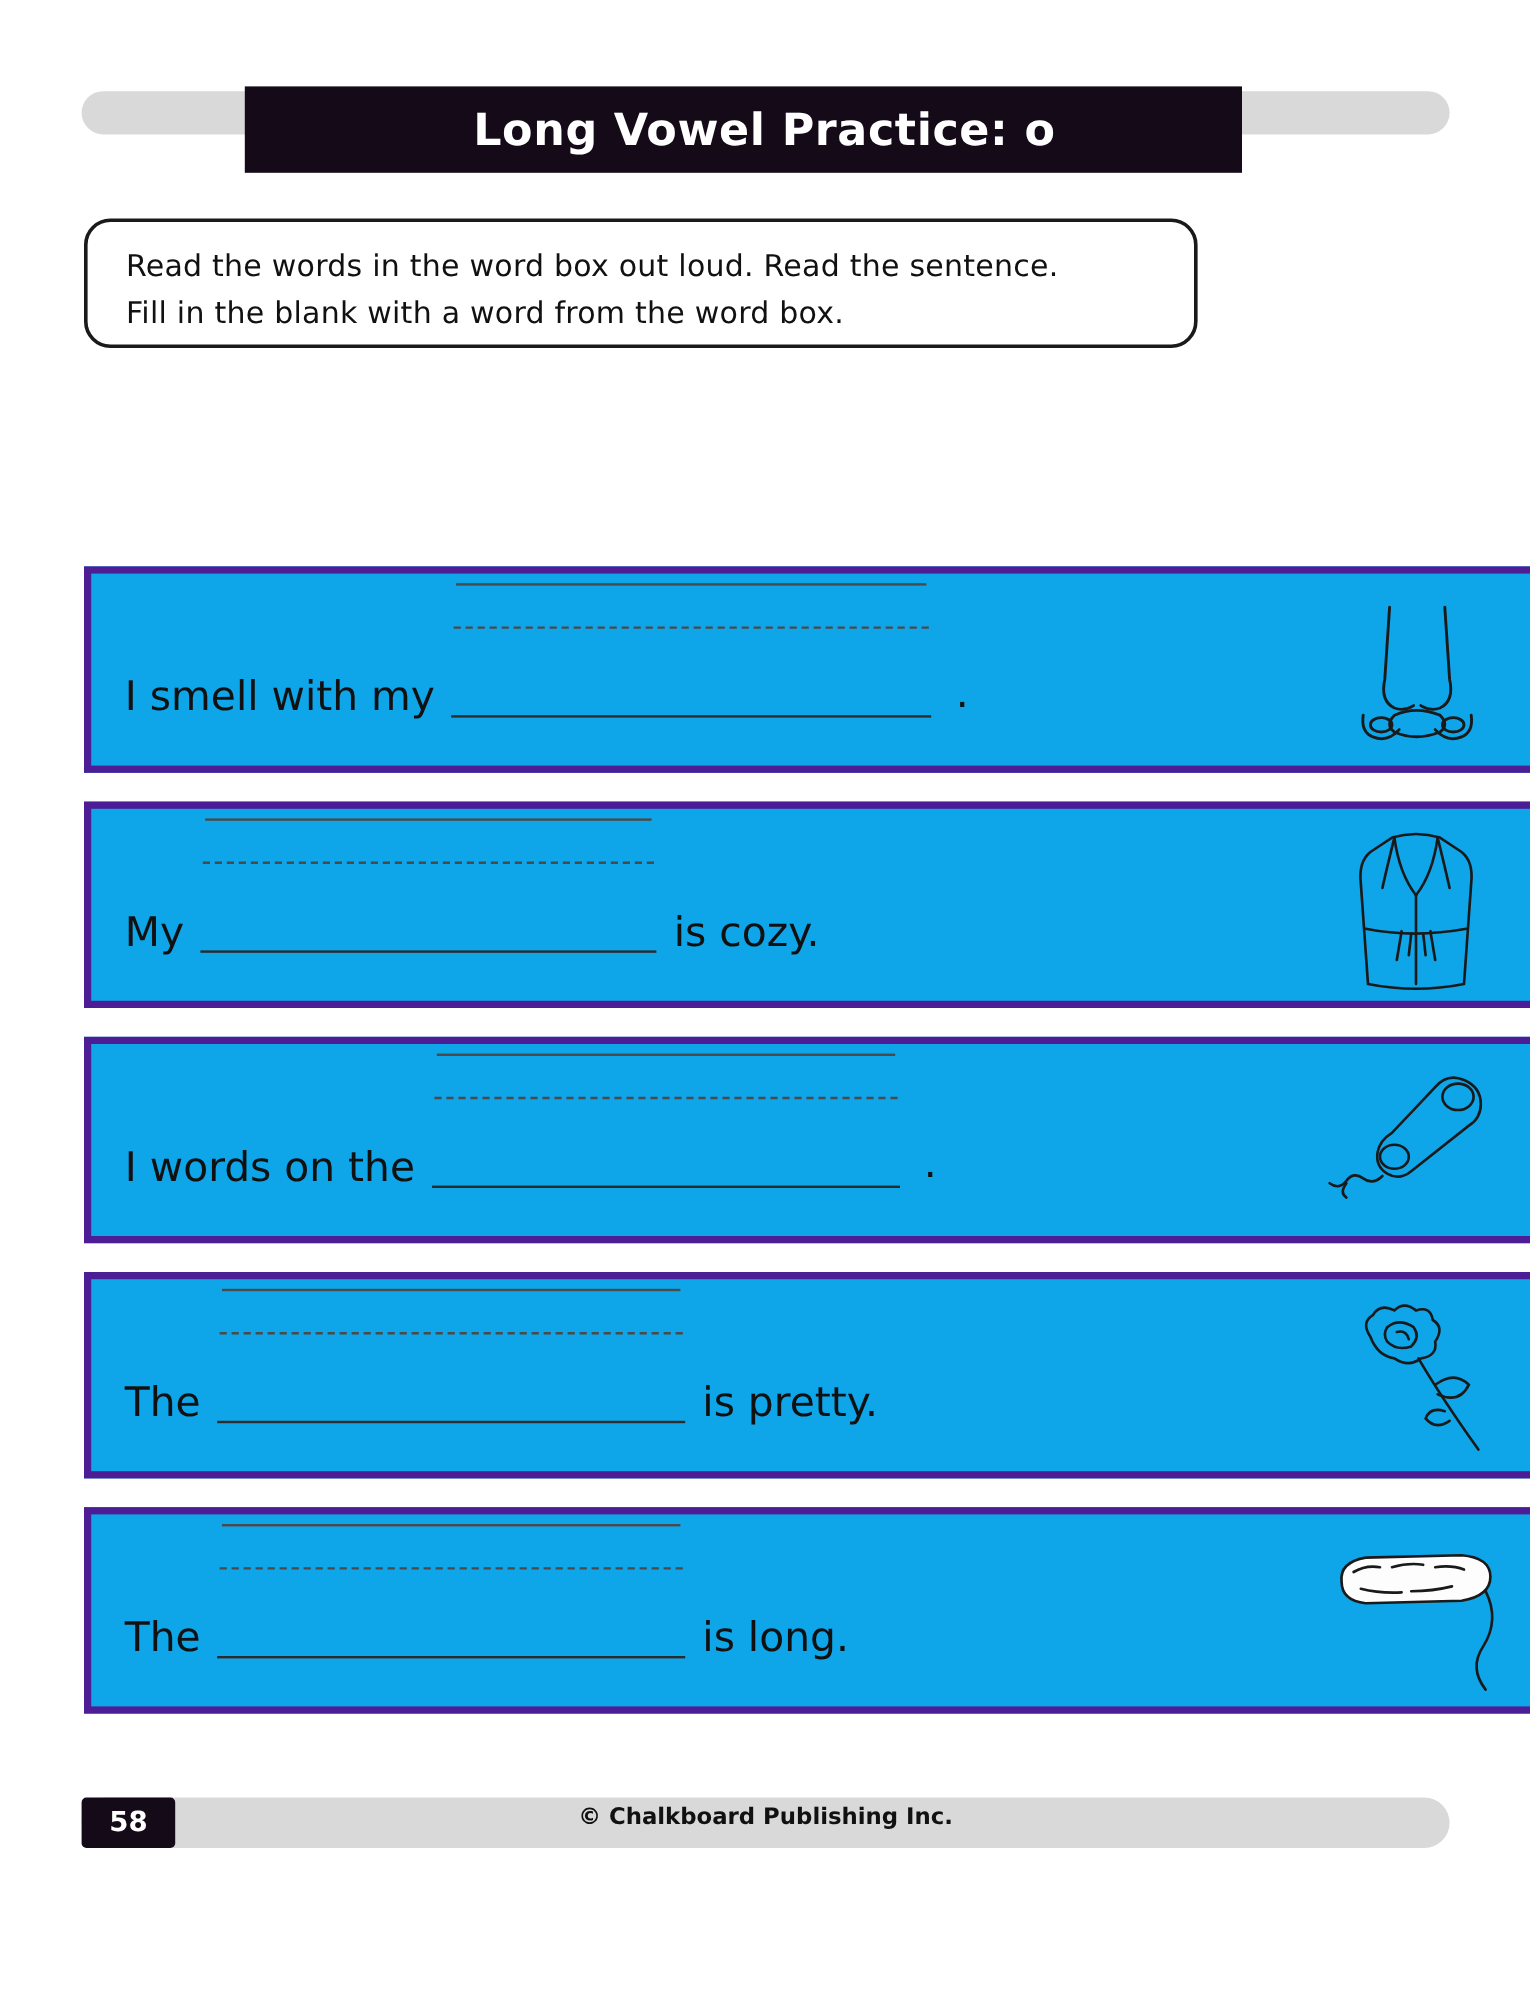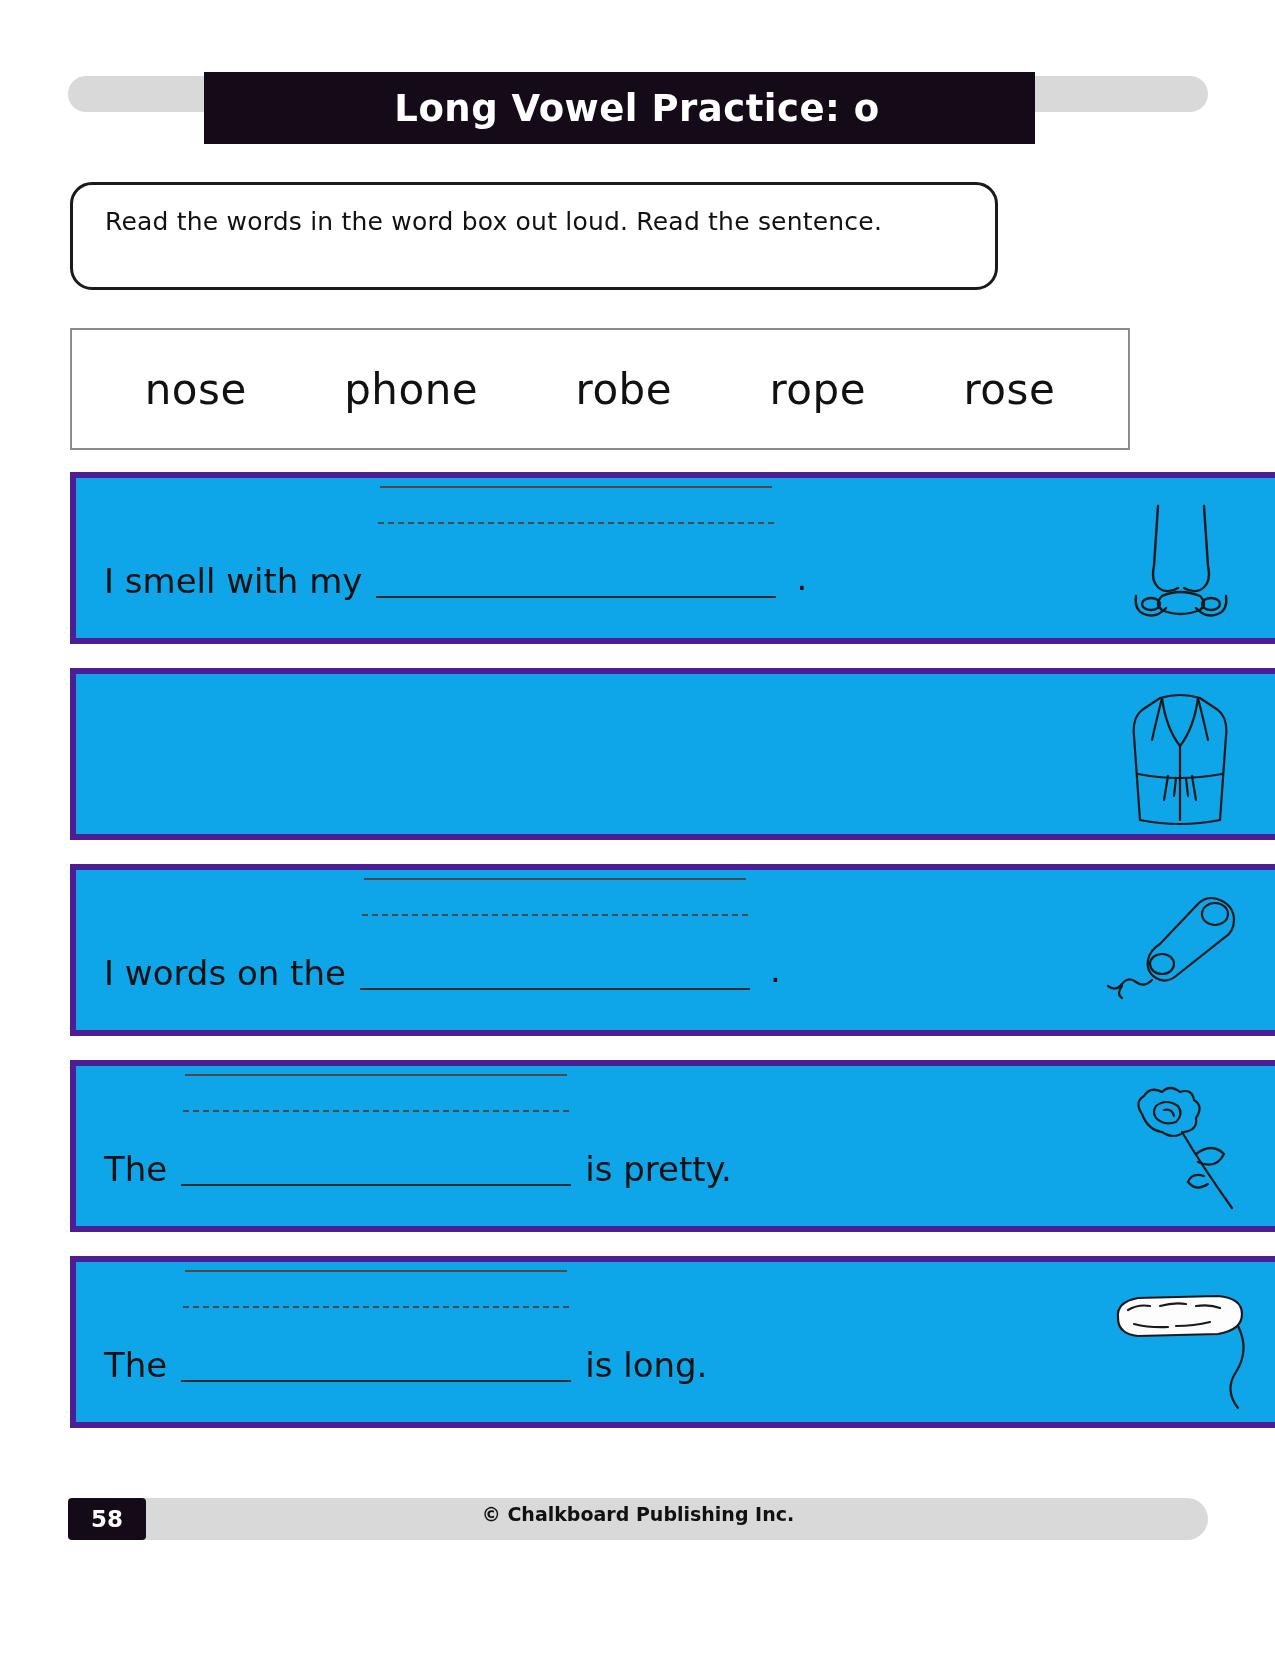--- a/index.html
+++ b/index.html
@@ -227,29 +227,23 @@
 
   <div class="header-wrap">
     <div class="header-bar-bg"></div>
     <div class="header-title-box">
       <span class="header-title">Long Vowel Practice: o</span>
     </div>
   </div>
 
   <div class="instructions">
     <p>Read the words in the word box out loud. Read the sentence.</p>
-  </div>
-
-  <div class="wordbox">
-    <span class="word">nose</span>
-    <span class="word">phone</span>
-    <span class="word">robe</span>
-    <span class="word">rope</span>
-    <span class="word">rose</span>
-  </div>
+    <p>Fill in the blank with a word from the word box.</p>
+  </div>
+
 
   <div class="row" id="row-0">
     <div class="sentence">
       <span class="txt">I smell with my</span>
       <span class="blank" style="width:400px">
         <span class="solid-top"></span>
         <span class="dashed-mid"></span>
         <span class="solid-bottom"></span>
       </span>
       <span class="period">.</span>
@@ -261,20 +255,29 @@
         <path d="M36 104 Q34 118 44 122 Q56 127 66 116"></path>
         <path d="M126 104 Q128 118 118 122 Q106 127 96 116"></path>
         <path d="M62 104 Q80 96 100 104 Q108 112 100 118 Q80 126 62 118 Q54 112 62 104 Z"></path>
         <ellipse cx="51" cy="112" rx="9" ry="6"></ellipse>
         <ellipse cx="111" cy="112" rx="9" ry="6"></ellipse>
       </svg>
     </div>
   </div>
 
   <div class="row" id="row-1">
+    <div class="sentence">
+      <span class="txt">My</span>
+      <span class="blank" style="width:380px">
+        <span class="solid-top"></span>
+        <span class="dashed-mid"></span>
+        <span class="solid-bottom"></span>
+      </span>
+      <span class="txt">is cozy.</span>
+    </div>
     <div class="art">
       <svg viewBox="0 0 160 144" width="160" height="144" fill="none" stroke="#1a1a1a" stroke-width="2.2" stroke-linecap="round">
         <path d="M60 10 Q80 4 100 10 L118 22 Q128 30 126 48 L120 132 Q80 140 40 132 L34 48 Q32 30 42 22 Z"></path>
         <path d="M62 10 Q66 40 80 58 Q94 40 98 10"></path>
         <path d="M62 10 Q56 34 52 52"></path>
         <path d="M98 10 Q104 34 108 52"></path>
         <path d="M80 58 L80 132"></path>
         <path d="M38 86 Q78 94 122 86"></path>
         <path d="M68 88 L64 112"></path>
         <path d="M92 88 L96 112"></path>

